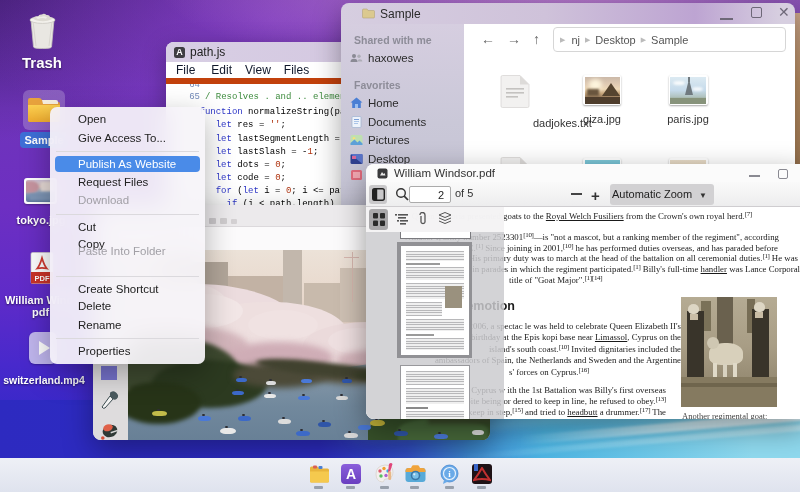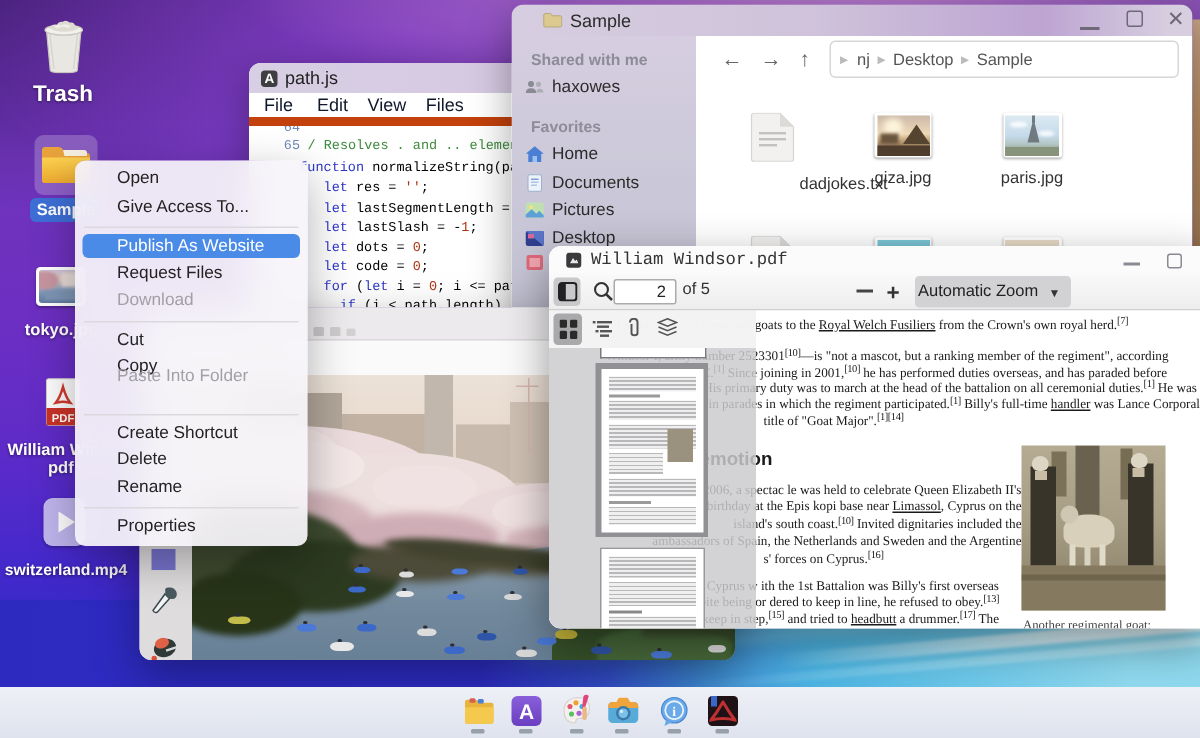--- a/index.html
+++ b/index.html
@@ -341,21 +341,21 @@
     </div>
   </div>
 
   <div class="abs" id="win-pdf" style="left:366px;top:164px;width:440px;height:255px;border-radius:8px 0 0 8px;overflow:hidden;box-shadow:0 10px 30px rgba(0,0,0,0.4);background:#fff;">
 
     <div style="height:18px;background:#fbfbfb;display:flex;align-items:center;position:relative;">
       <svg style="margin-left:11px;" width="11" height="11" viewBox="0 0 11 11">
           <rect x="0.5" y="0.5" width="10" height="10" rx="2" fill="#3a3a3c"></rect>
           <path d="M3 7.5 L5 4 L6.5 6 L7.5 5 L8.5 7.5 Z" fill="#e8e8e8"></path>
         </svg>
-      <span style="margin-left:6px;font-size:11.5px;color:#333;font-family:Liberation Mono, monospace;">William Windsor.pdf</span>
+      <span style="margin-left:6px;font-size:11.5px;color:#333;">William Windsor.pdf</span>
       <div class="abs" style="left:383px;top:11px;width:11px;height:2px;background:#8a8a92;"></div>
       <div class="abs" style="left:412px;top:5px;width:10px;height:10px;border:1.4px solid #8a8a92;border-radius:2px;"></div>
     </div>
 
     <div style="height:25px;background:linear-gradient(180deg,#fafafa,#ededee);border-bottom:1px solid #cfcdd0;position:relative;">
       <div class="abs" style="left:3px;top:3px;width:18px;height:19px;background:#c9c8ca;border-radius:3px;"></div>
       <svg class="abs" style="left:6px;top:6px;" width="13" height="13" viewBox="0 0 13 13">
           <rect x="0.7" y="0.7" width="11.6" height="11.6" rx="2" fill="none" stroke="#222" stroke-width="1.4"></rect>
           <rect x="0.7" y="0.7" width="4.5" height="11.6" fill="#222"></rect>
         </svg>

